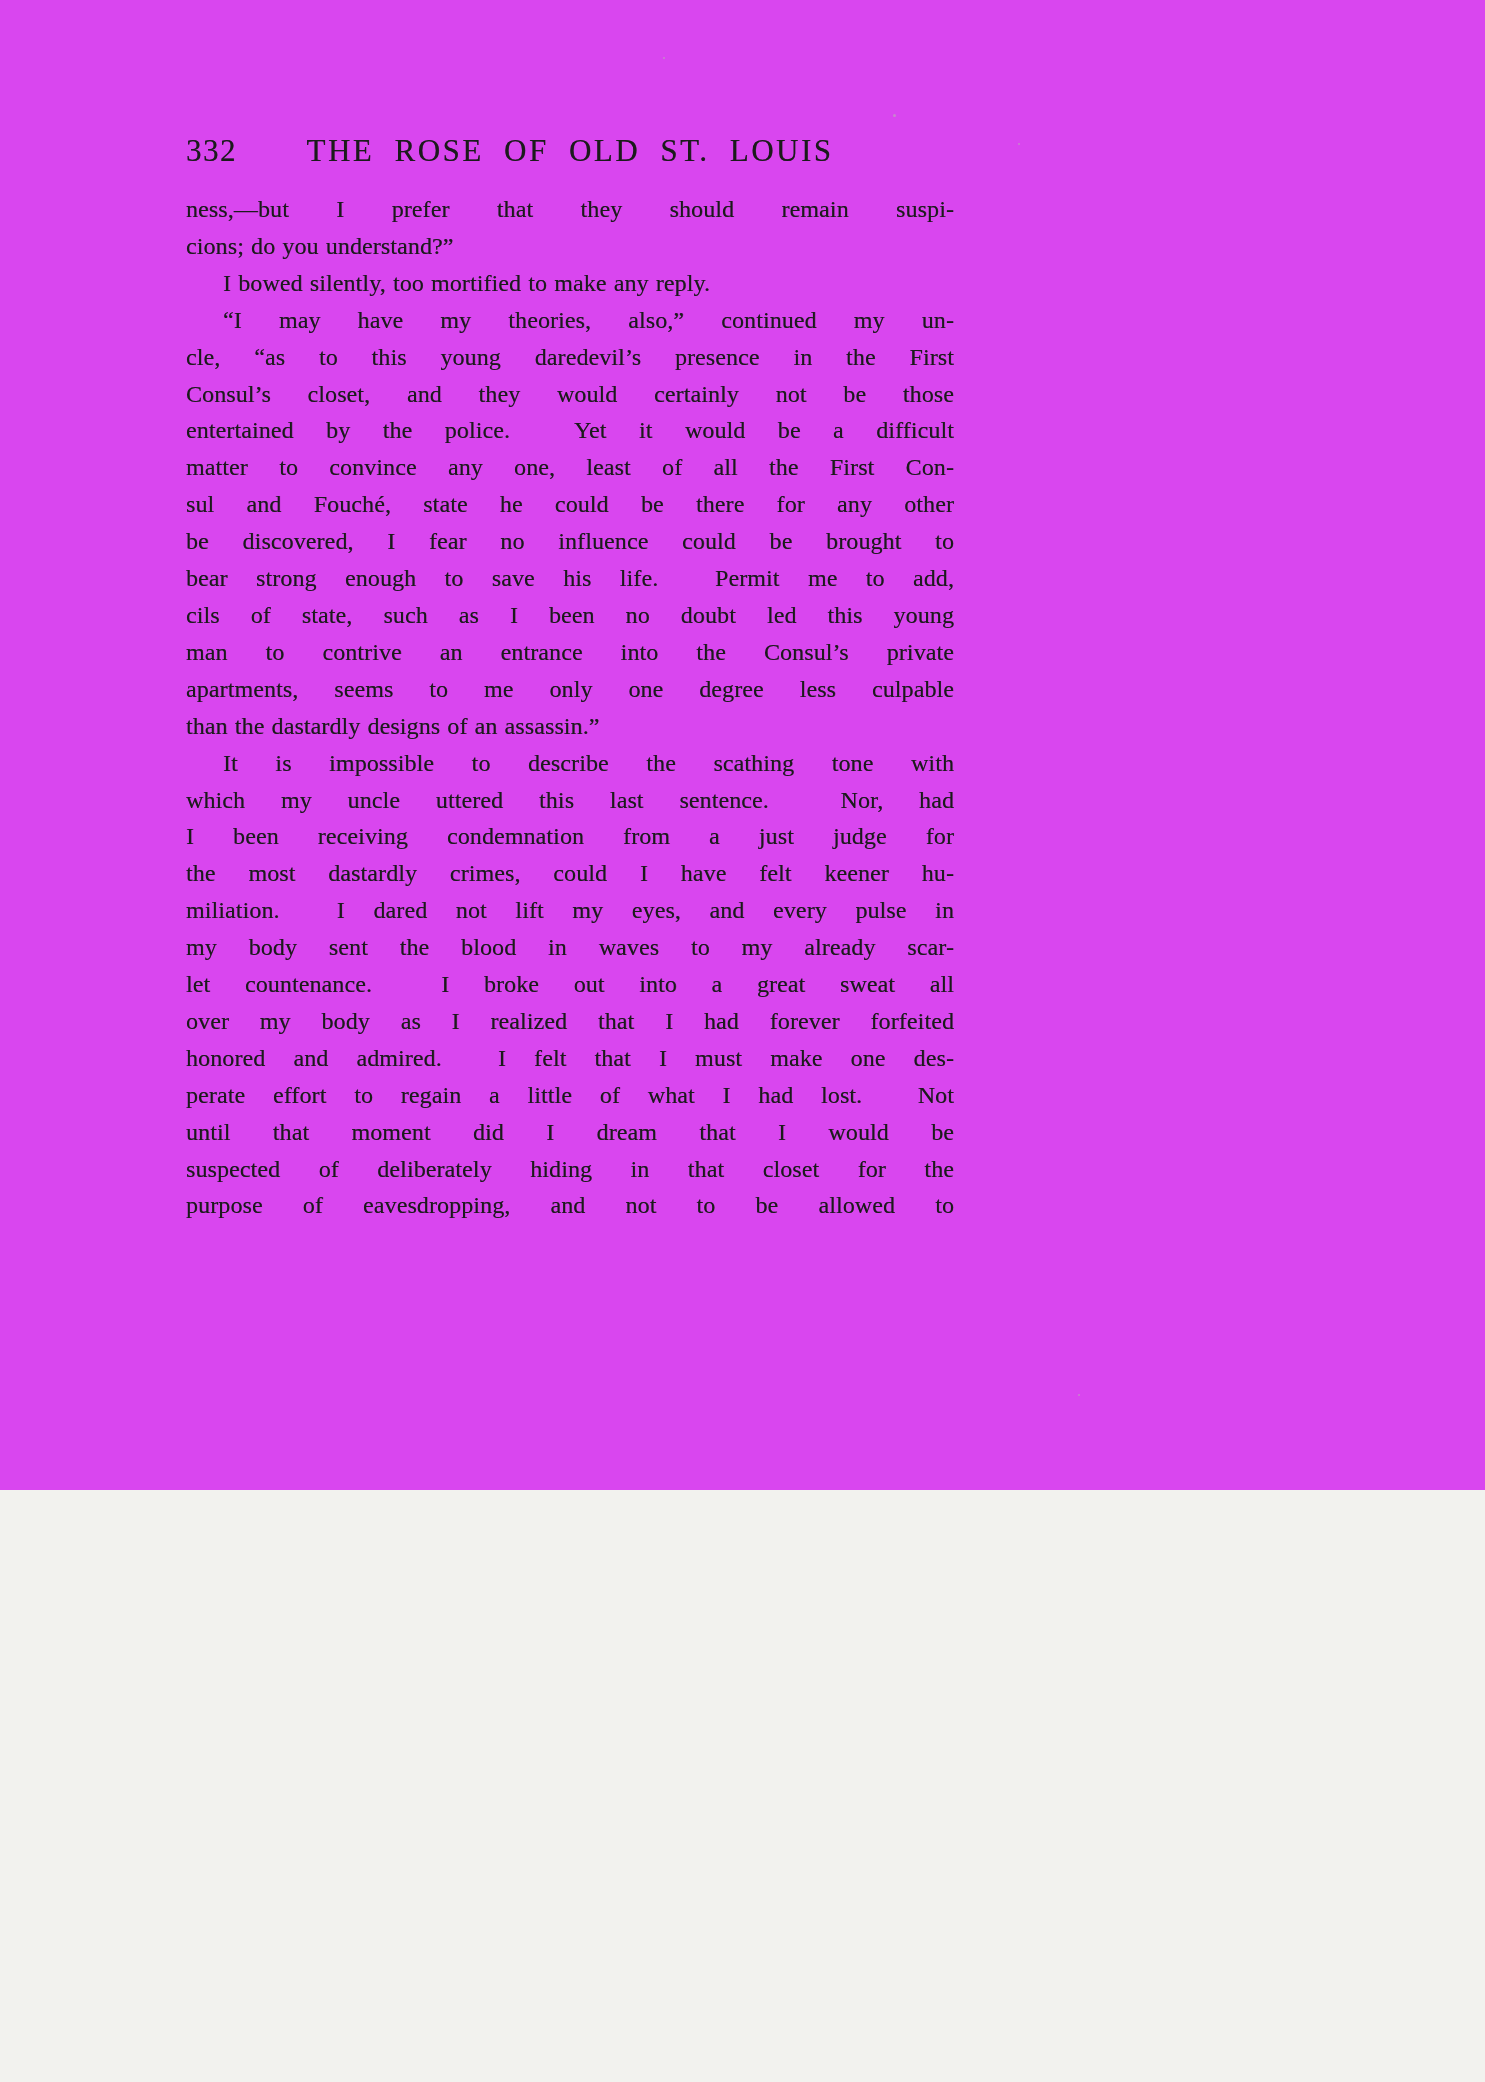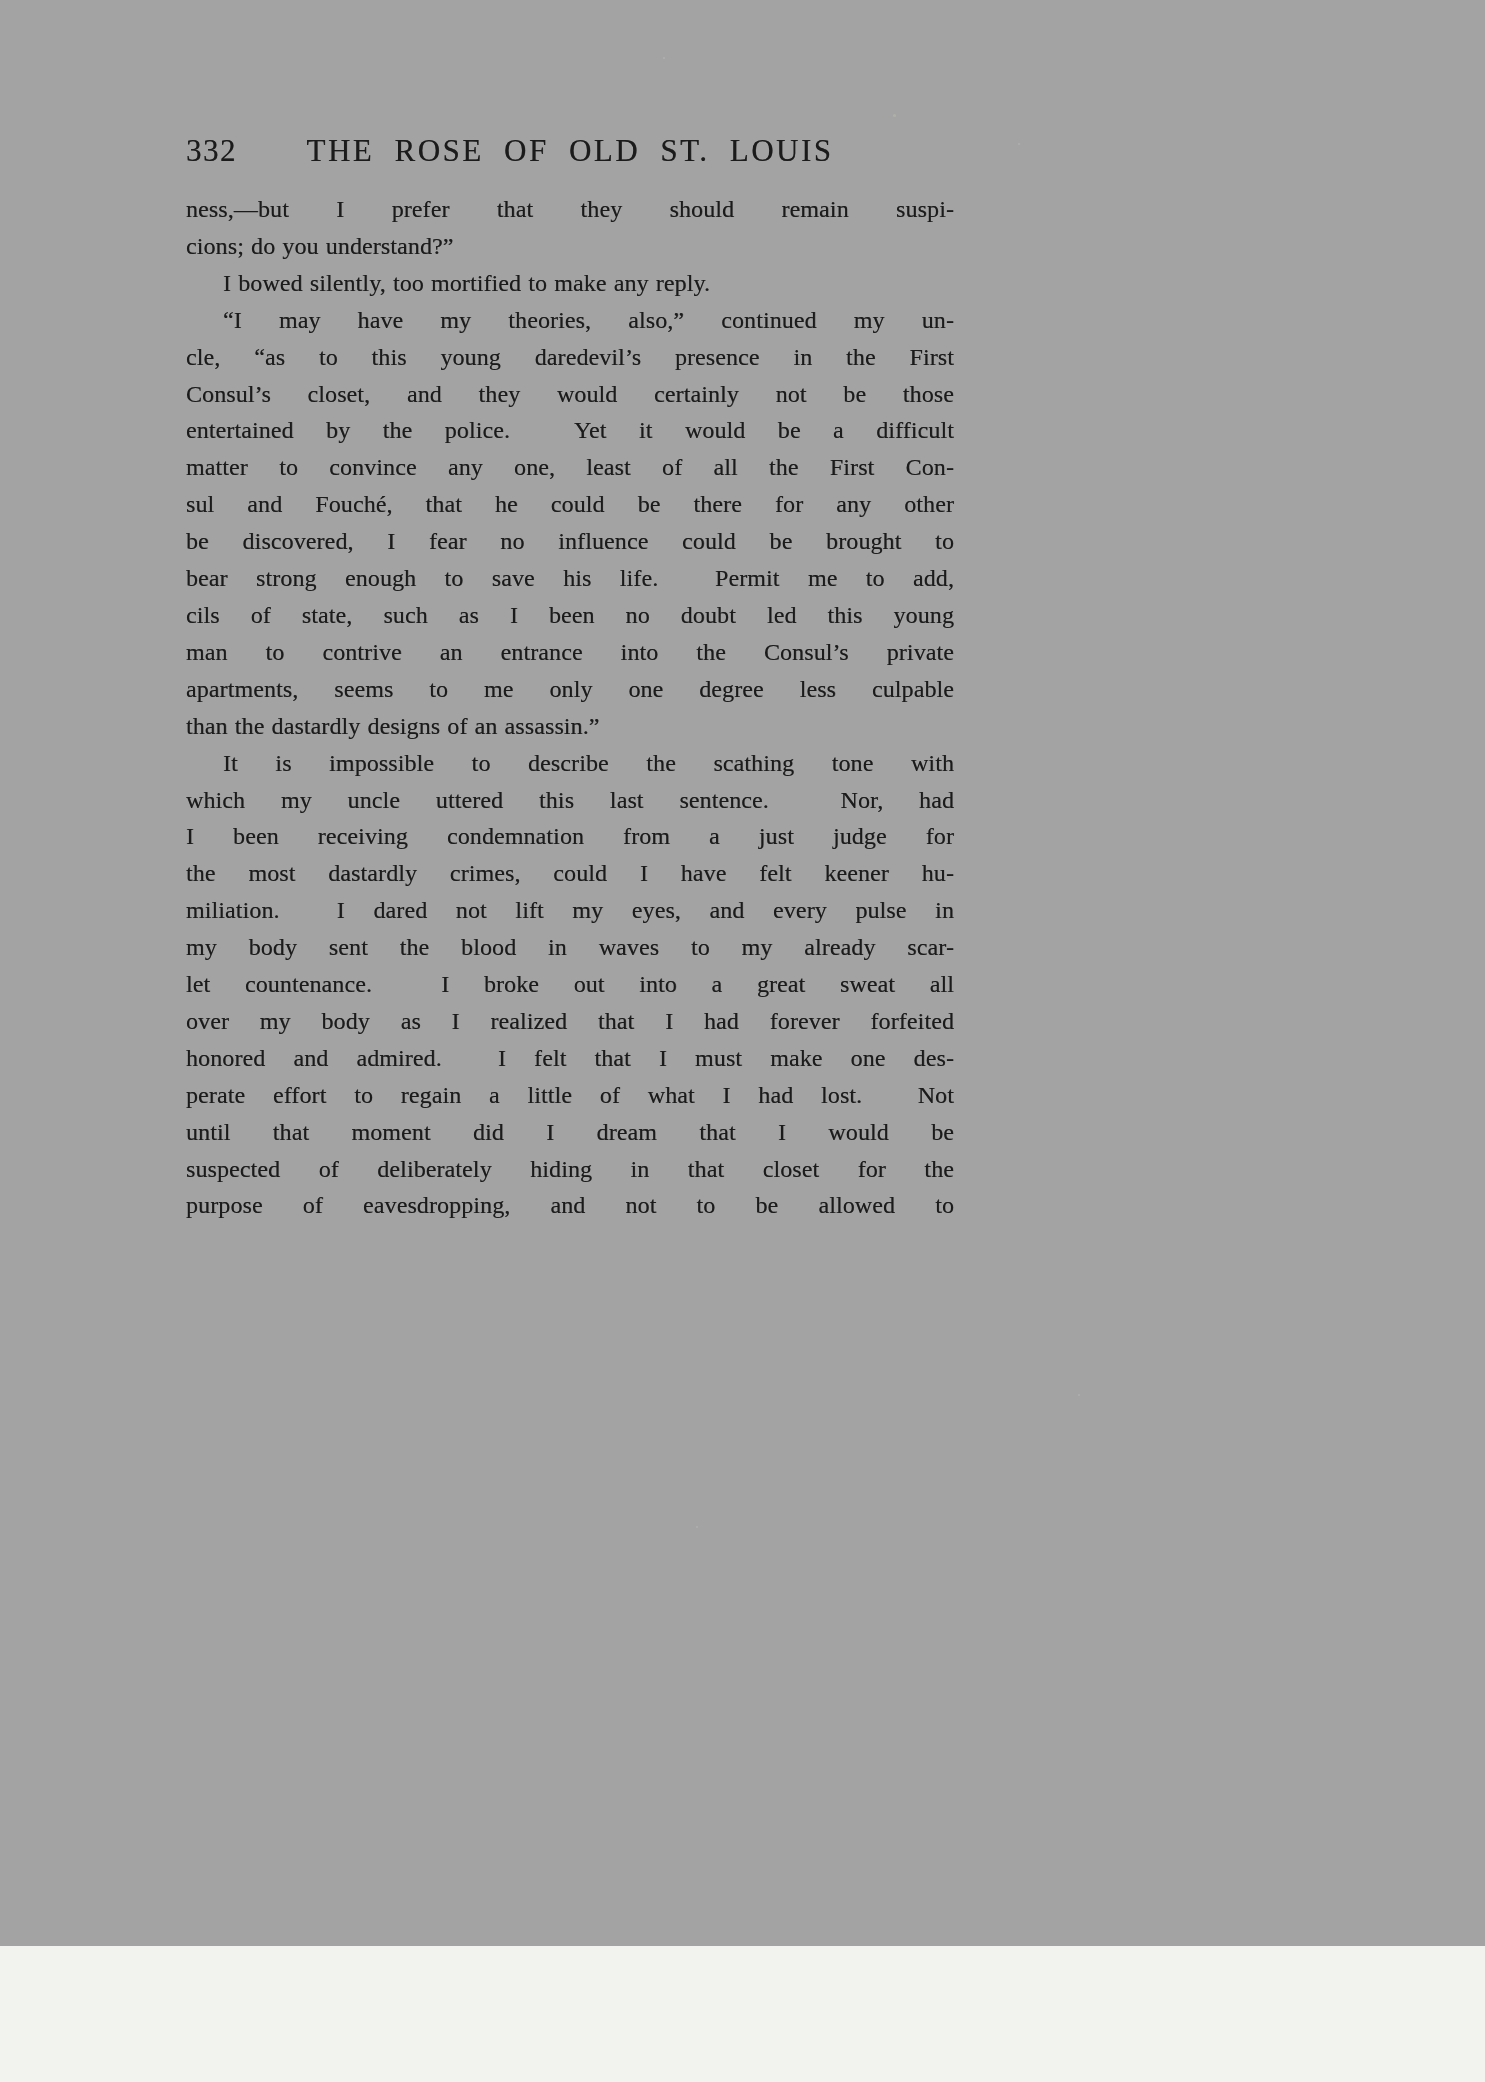--- a/index.html
+++ b/index.html
@@ -1,22 +1,22 @@
 <!DOCTYPE html>
 <html><head>
 <meta charset="utf-8">
 <style>
   * { margin: 0; padding: 0; box-sizing: border-box; }
   html, body { background: #f2f2ee; }
   .page {
     position: relative;
     width: 1485px;
-    height: 1946px;
+    height: 1490px;
     margin: 0 auto;
-    background: #a3a3a3;
+    background: #d946ef;
     overflow: hidden;
     font-family: "Liberation Serif", "DejaVu Serif", serif;
     color: #1b1b1b;
   }
   .page-header {
     position: absolute;
     top: 133px;
     left: 186px;
     width: 768px;
     height: 42px;
@@ -76,21 +76,21 @@
 
   <main class="text-block" id="text-block">
       <div class="line justify">ness,—but I prefer that they should remain suspi-</div>
       <div class="line">cions; do you understand?”</div>
       <div class="line indent">I bowed silently, too mortified to make any reply.</div>
       <div class="line justify indent">“I may have my theories, also,” continued my un-</div>
       <div class="line justify">cle, “as to this young daredevil’s presence in the First</div>
       <div class="line justify">Consul’s closet, and they would certainly not be those</div>
       <div class="line justify">entertained by the police.  Yet it would be a difficult</div>
       <div class="line justify">matter to convince any one, least of all the First Con-</div>
-      <div class="line justify">sul and Fouché, that he could be there for any other</div>
+      <div class="line justify">sul and Fouché, state he could be there for any other</div>
       <div class="line justify">be discovered, I fear no influence could be brought to</div>
       <div class="line justify">bear strong enough to save his life.  Permit me to add,</div>
       <div class="line justify">cils of state, such as I been no doubt led this young</div>
       <div class="line justify">man to contrive an entrance into the Consul’s private</div>
       <div class="line justify">apartments, seems to me only one degree less culpable</div>
       <div class="line">than the dastardly designs of an assassin.”</div>
       <div class="line justify indent">It is impossible to describe the scathing tone with</div>
       <div class="line justify">which my uncle uttered this last sentence.  Nor, had</div>
       <div class="line justify">I been receiving condemnation from a just judge for</div>
       <div class="line justify">the most dastardly crimes, could I have felt keener hu-</div>

